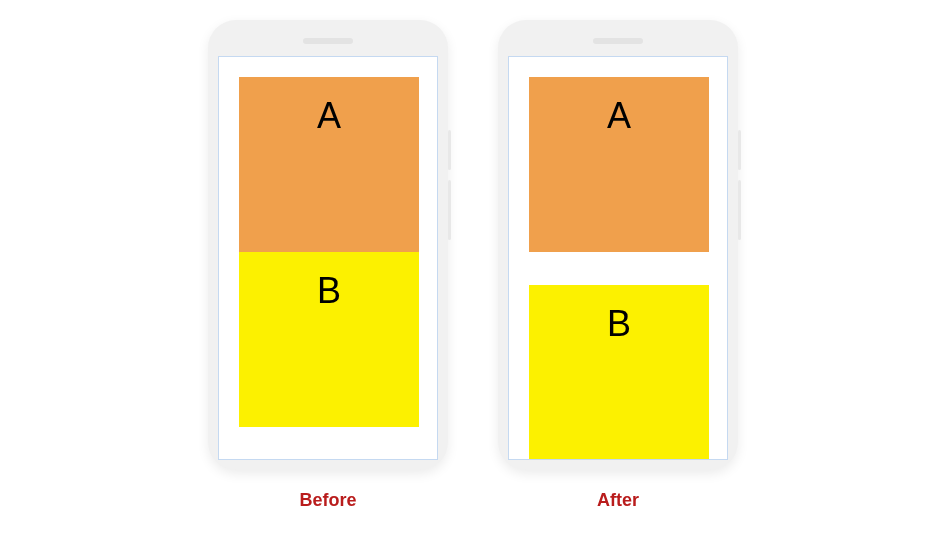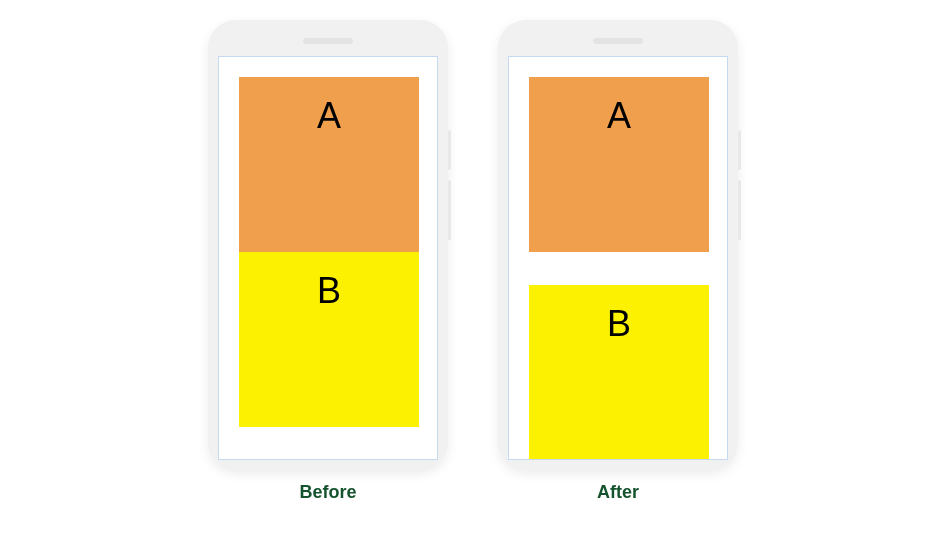--- a/index.html
+++ b/index.html
@@ -92,24 +92,24 @@
       font-weight: 400;
       color: #000000;
     }
     .box-a {
       background: #f0a04c;
     }
     .box-b {
       background: #fcf100;
     }
     .caption {
-      margin-top: 12px;
+      margin-top: 20px;
       font-size: 18px;
       font-weight: 700;
-      color: #14532d;
+      color: #b91c1c;
     }
   </style>
 </head>
 <body>
 
 <div class="comparison-container">
 
   <div class="phone-column">
     <div class="phone-frame">
       <div class="phone-speaker"></div>

